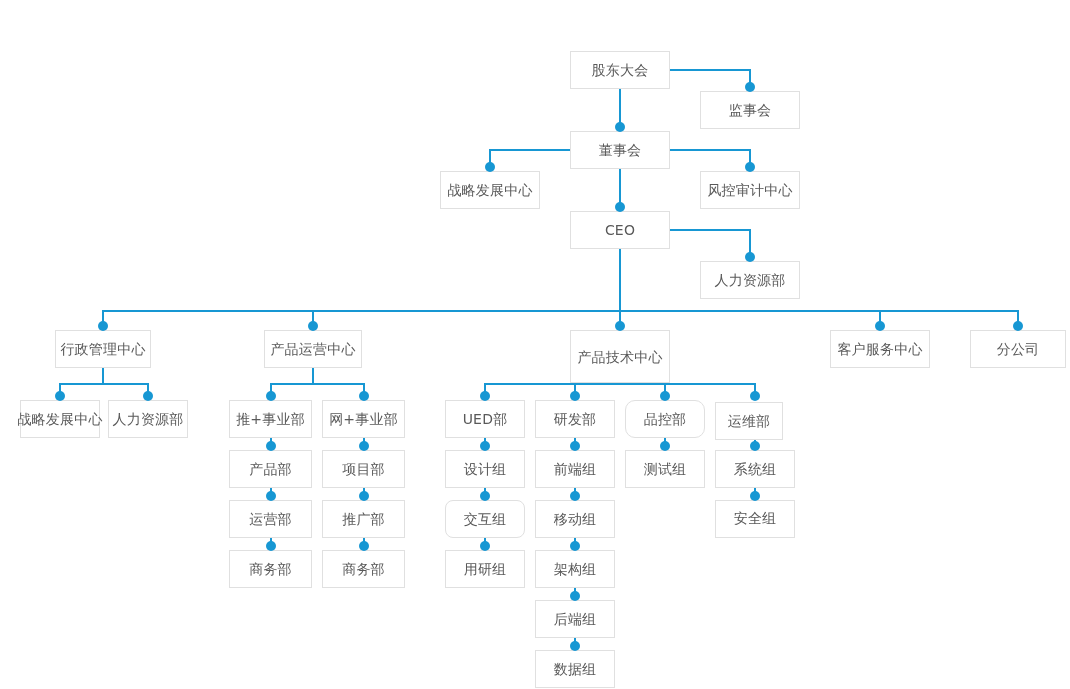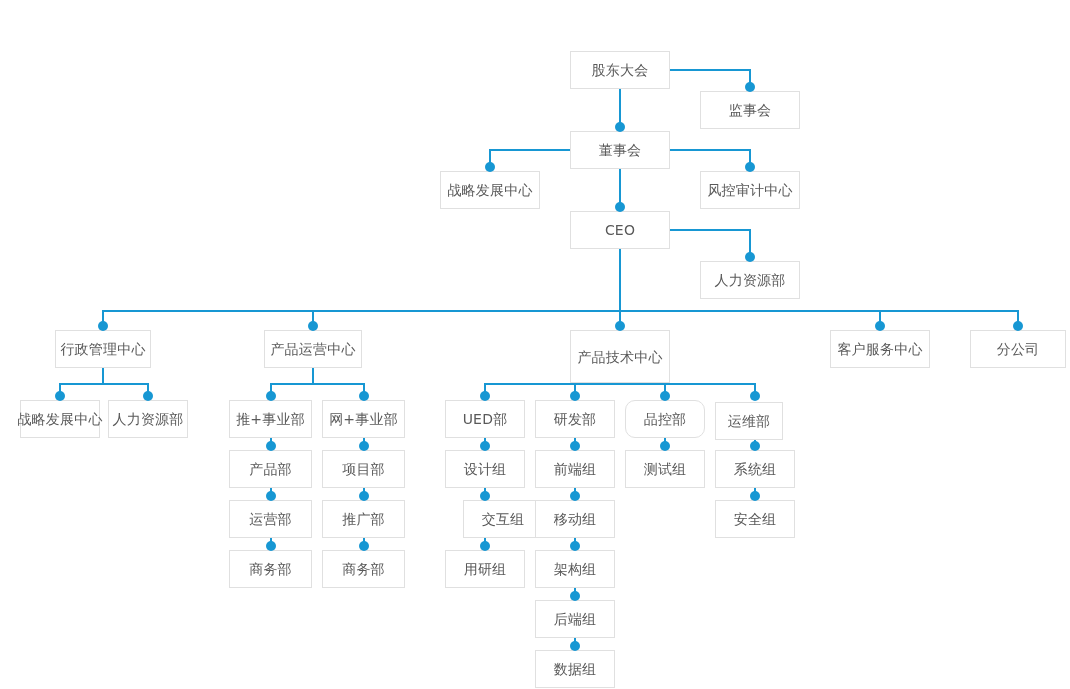--- a/index.html
+++ b/index.html
@@ -118,23 +118,23 @@
     <div class="node" style="left: 229px; top: 550px; width: 83px; height: 38px;">商务部</div>
     <div class="node" style="left: 322px; top: 550px; width: 83px; height: 38px;">商务部</div>
     <div class="node" style="left: 445px; top: 400px; width: 80px; height: 38px;">UED部</div>
     <div class="node" style="left: 535px; top: 400px; width: 80px; height: 38px;">研发部</div>
     <div class="node" style="left: 625px; top: 400px; width: 80px; height: 38px; border-radius: 10px;">品控部</div>
     <div class="node" style="left: 715px; top: 402px; width: 68px; height: 38px;">运维部</div>
     <div class="node" style="left: 445px; top: 450px; width: 80px; height: 38px;">设计组</div>
     <div class="node" style="left: 535px; top: 450px; width: 80px; height: 38px;">前端组</div>
     <div class="node" style="left: 625px; top: 450px; width: 80px; height: 38px;">测试组</div>
     <div class="node" style="left: 715px; top: 450px; width: 80px; height: 38px;">系统组</div>
-    <div class="node" style="left: 463px; top: 500px; width: 80px; height: 38px;">交互组</div>
+    <div class="node" style="left: 445px; top: 500px; width: 80px; height: 38px; border-radius: 8px;">交互组</div>
     <div class="node" style="left: 535px; top: 500px; width: 80px; height: 38px;">移动组</div>
-    <div class="node" style="left: 715px; top: 500px; width: 80px; height: 38px;">安全组</div>
+    <div class="node" style="left: 715px; top: 500px; width: 80px; height: 38px; font-family: Liberation Serif, serif;">安全组</div>
     <div class="node" style="left: 445px; top: 550px; width: 80px; height: 38px;">用研组</div>
     <div class="node" style="left: 535px; top: 550px; width: 80px; height: 38px;">架构组</div>
     <div class="node" style="left: 535px; top: 600px; width: 80px; height: 38px;">后端组</div>
     <div class="node" style="left: 535px; top: 650px; width: 80px; height: 38px;">数据组</div>
     <div class="cdot" style="left: 615px; top: 122px;"></div>
     <div class="cdot" style="left: 745px; top: 82px;"></div>
     <div class="cdot" style="left: 485px; top: 162px;"></div>
     <div class="cdot" style="left: 745px; top: 162px;"></div>
     <div class="cdot" style="left: 615px; top: 202px;"></div>
     <div class="cdot" style="left: 745px; top: 252px;"></div>

